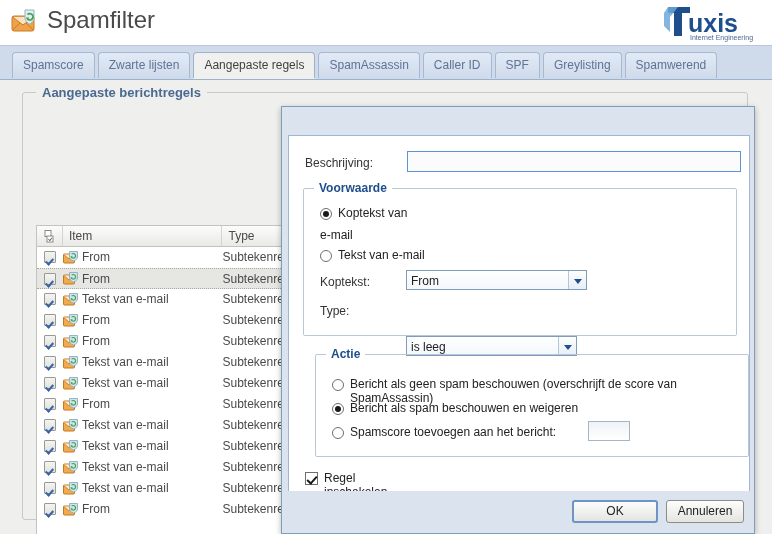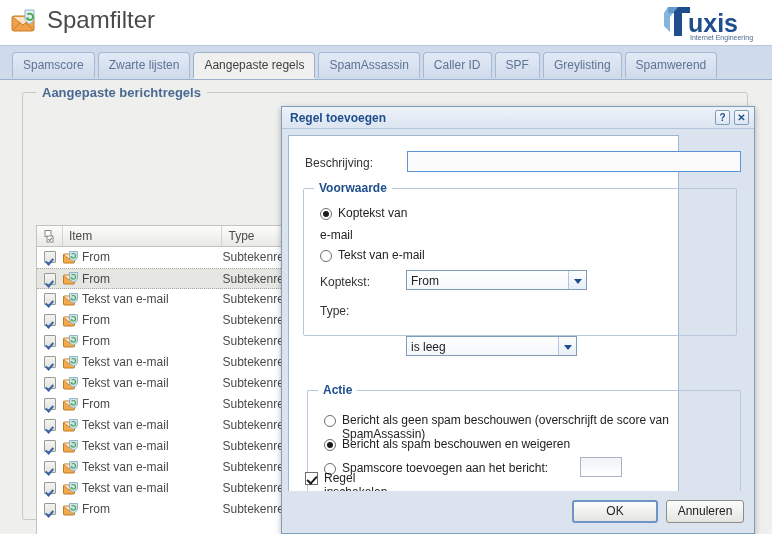--- a/index.html
+++ b/index.html
@@ -150,21 +150,21 @@
     position: absolute; top: 3px; width: 15px; height: 15px;
     border: 1px solid #7f9db9; border-radius: 2px;
     background: linear-gradient(to bottom,#f6f9fd,#dde7f3);
     color: #1f4e8c; font-size: 10px; line-height: 13px; text-align: center;
     cursor: pointer; font-weight: bold;
   }
   #dialog-help { right: 24px; }
   #dialog-close { right: 5px; }
 
   #dialog-body {
-    position: absolute; left: 6px; top: 28px; width: 391px; height: 358px;
+    position: absolute; left: 6px; top: 28px; width: 462px; height: 358px;
     background: #ffffff;
     border: 1px solid #9fb6d2;
   }
   #dialog-footer {
     position: absolute; left: 0; bottom: 0; width: 100%; height: 42px;
     background: #dbe3ee;
   }
 
   .frm-label { position: absolute; font-size: 12px; color: #333; }
 
@@ -179,21 +179,21 @@
 
   
   .dlg-fieldset {
     position: absolute; border: 1px solid #b9c7da; border-radius: 2px;
   }
   .dlg-legend {
     position: absolute; top: -8px; left: 10px; padding: 0 5px;
     background: #ffffff; font-size: 12px; font-weight: bold; color: #1f4e8c;
   }
   #fs-voorwaarde { left: 14px; top: 52px; width: 434px; height: 148px; }
-  #fs-actie { left: 18px; top: 218px; width: 434px; height: 103px; margin-top: 36px; }
+  #fs-actie { left: 26px; top: 218px; width: 434px; height: 103px; }
 
   .radio {
     position: absolute; width: 12px; height: 12px;
     border: 1px solid #6e6e6e; border-radius: 50%;
     background: #fff;
   }
   .radio.on::after {
     content: ""; position: absolute; left: 2px; top: 2px;
     width: 6px; height: 6px; border-radius: 50%; background: #1a1a1a;
   }
@@ -538,25 +538,20 @@
         </div>
       </div>
     <div id="table-body-fill" style="height:160px"></div>
   </div>
 
   <div id="hidden-text">asy</div>
 </div>
 
 <div id="dialog">
 
-  <div id="dialog-titlebar">
-    <div id="dialog-title">Regel toevoegen</div>
-    <div class="titlebtn" id="dialog-help">?</div>
-    <div class="titlebtn" id="dialog-close">✕</div>
-  </div>
 
   <div id="dialog-body">
 
     <div class="frm-label" id="lbl-beschrijving">Beschrijving:</div>
     <input id="input-beschrijving" type="text" value="" style="">
 
     <div class="dlg-fieldset" id="fs-voorwaarde">
       <div class="dlg-legend">Voorwaarde</div>
 
       <div class="radio on" style="left:16px; top:19px;"></div>

